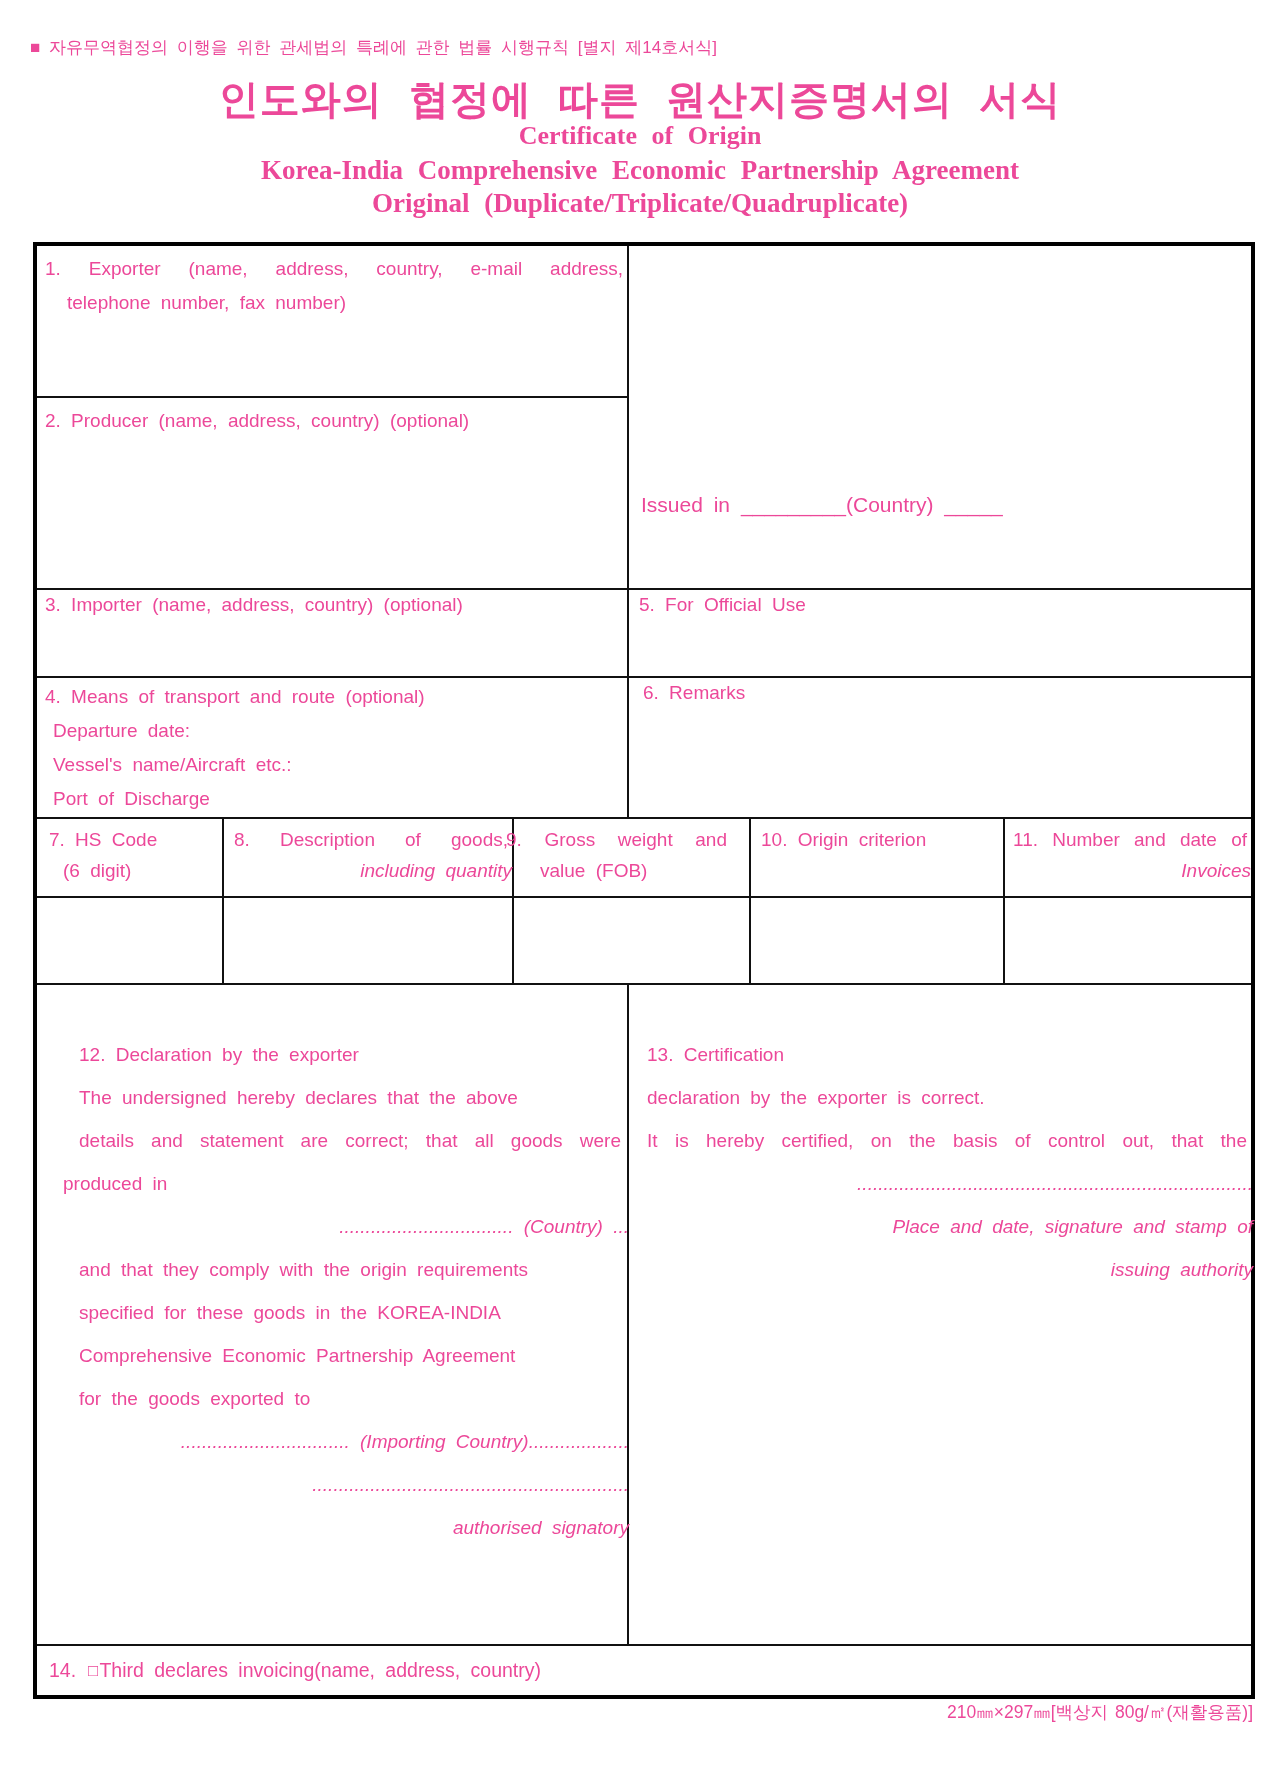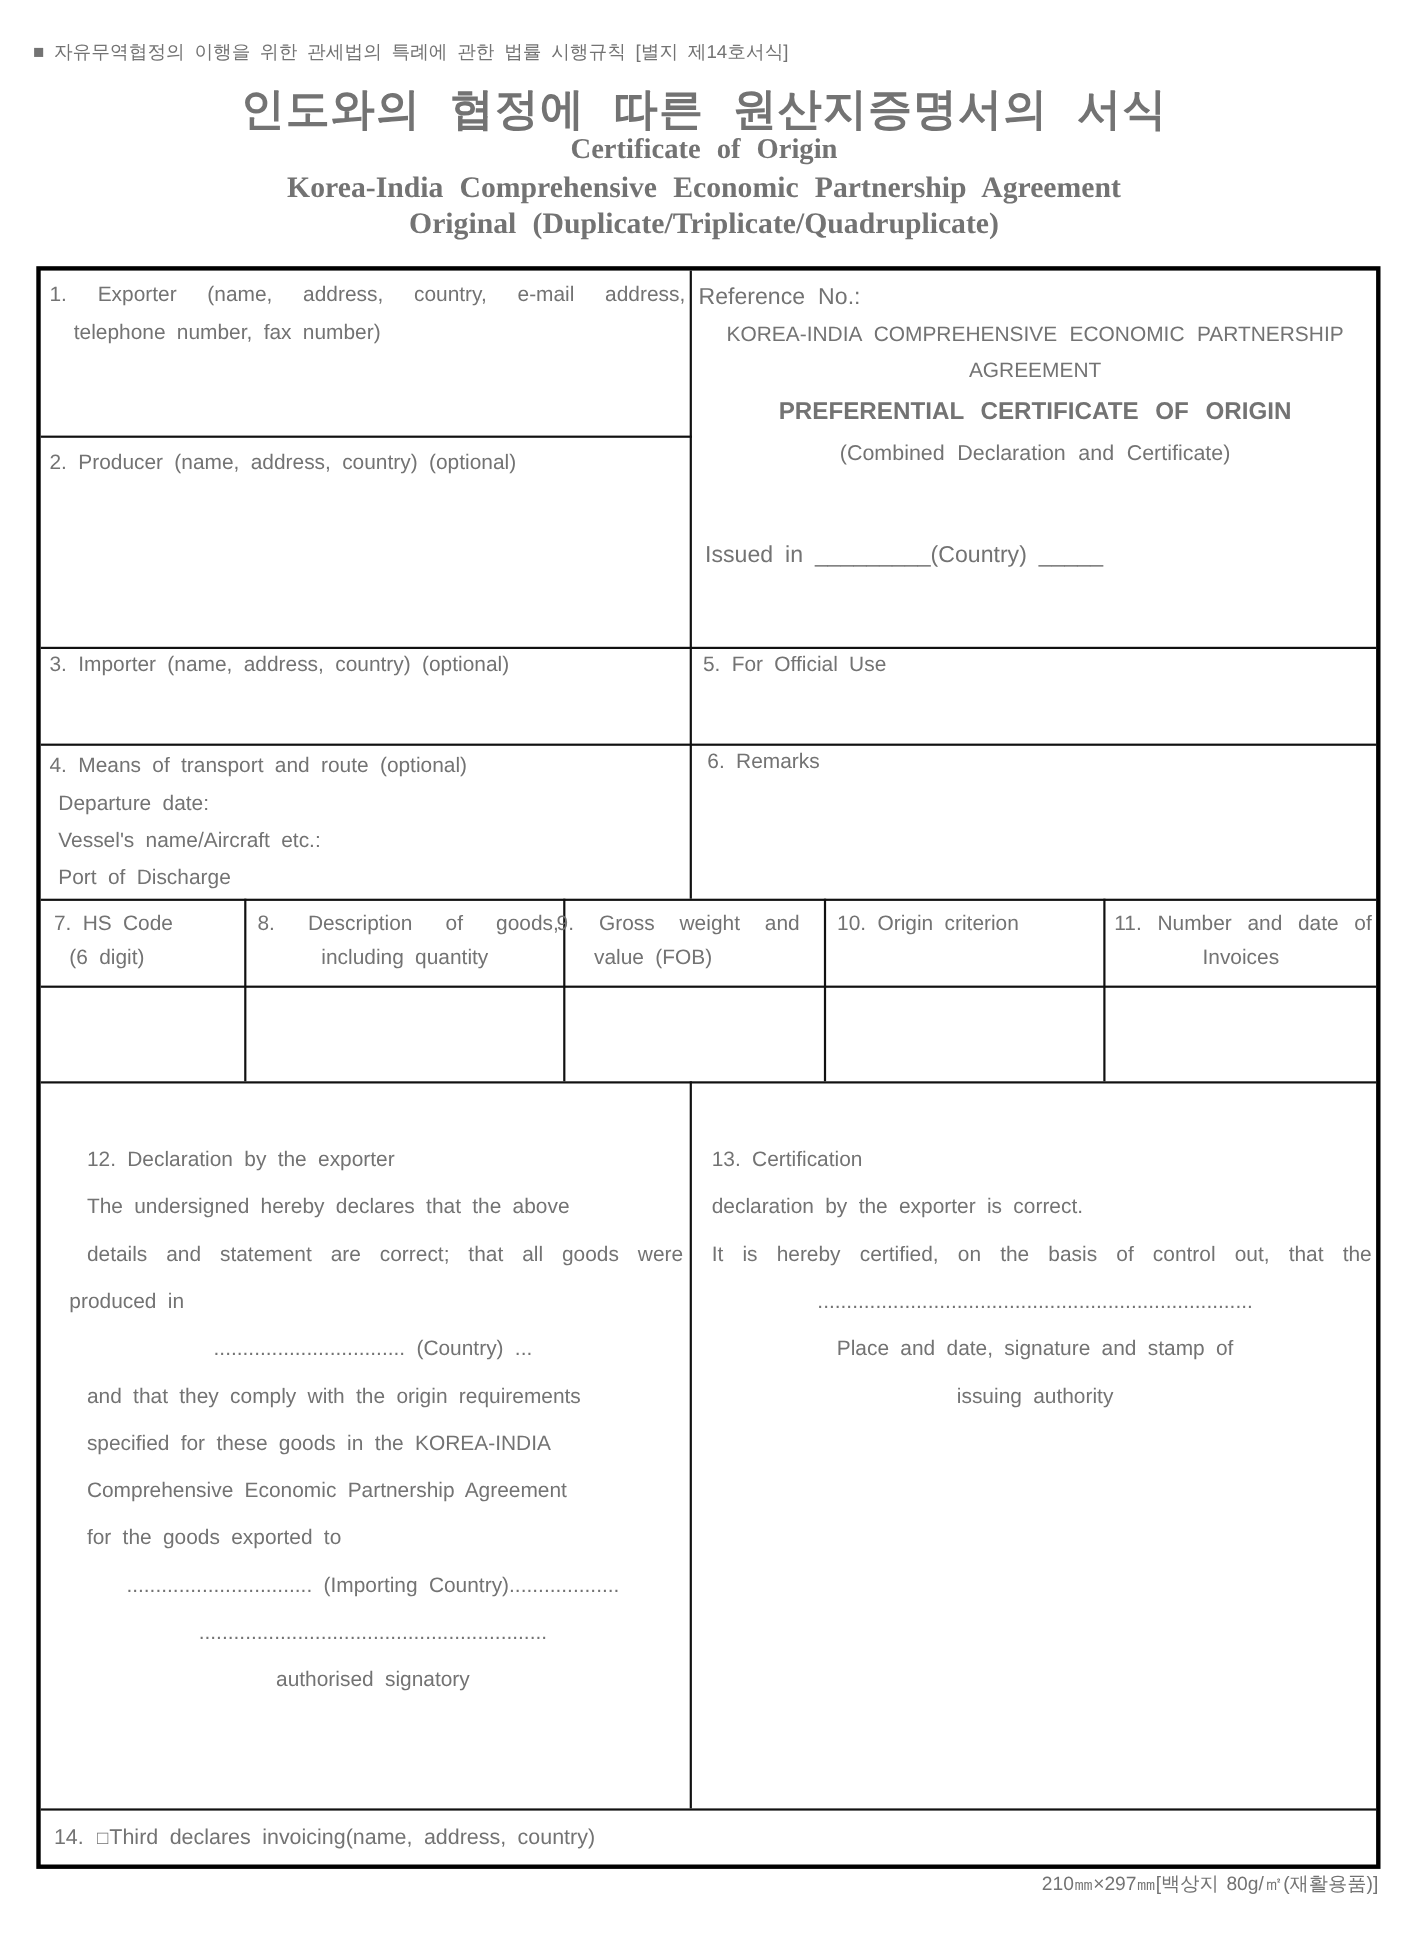--- a/index.html
+++ b/index.html
@@ -1,21 +1,21 @@
 <!DOCTYPE html>
 <html><head>
 <meta charset="utf-8">
 <style>
   html,body{margin:0;padding:0;background:#ffffff;}
   .page{
     position:relative;width:1280px;height:1773px;background:#ffffff;
-    font-family:"Liberation Sans","DejaVu Sans",sans-serif;color:#737373;overflow:hidden;
+    font-family:"Liberation Sans","DejaVu Sans",sans-serif;color:#ec4899;overflow:hidden;
   }
   .abs{position:absolute;}
-  .center{text-align:center;}
+  .center{text-align:right;font-style:italic;}
   
   .notice{left:30px;top:36px;font-size:17px;word-spacing:4px;}
   .title-ko{left:0;top:72px;width:100%;text-align:center;font-size:40px;font-weight:bold;word-spacing:14px;letter-spacing:1px;}
   .sub{left:0;width:100%;text-align:center;font-family:"Liberation Serif","DejaVu Serif",serif;font-weight:bold;word-spacing:8px;}
   .sub1{top:121px;font-size:26px;}
   .sub2{top:155px;font-size:27px;}
   .sub3{top:188px;font-size:27px;}
   
   .frame{left:33px;top:242px;width:1222px;height:1457px;border:4px solid #000;box-sizing:border-box;}
   .hline{height:2px;background:#111;}
@@ -73,27 +73,20 @@
   <div class="abs vline" style="left:222px;top:817px;height:166px;"></div>
   <div class="abs vline" style="left:512px;top:817px;height:166px;"></div>
   <div class="abs vline" style="left:749px;top:817px;height:166px;"></div>
   <div class="abs vline" style="left:1003px;top:817px;height:166px;"></div>
 
   <div class="abs cell" style="left:37px;top:252px;width:592px;">
     <span class="ln just pl8 pr6">1. Exporter (name, address, country, e-mail address,</span>
     <span class="ln pl30">telephone number, fax number)</span>
   </div>
 
-  <div class="abs ref">
-    <span class="ln ref-label">Reference No.:</span>
-    <span class="ln ref-agree">KOREA-INDIA COMPREHENSIVE ECONOMIC PARTNERSHIP</span>
-    <span class="ln ref-agree">AGREEMENT</span>
-    <span class="ln ref-title">PREFERENTIAL CERTIFICATE OF ORIGIN</span>
-    <span class="ln ref-sub">(Combined Declaration and Certificate)</span>
-  </div>
   <div class="abs issued">Issued in _________(Country) _____</div>
 
   <div class="abs cell" style="left:37px;top:399px;width:592px;padding-top:4px;line-height:36px;">
     <span class="ln pl8">2. Producer (name, address, country) (optional)</span>
   </div>
 
   <div class="abs cell" style="left:37px;top:590px;width:592px;line-height:30px;">
     <span class="ln pl8">3. Importer (name, address, country) (optional)</span>
   </div>
 

